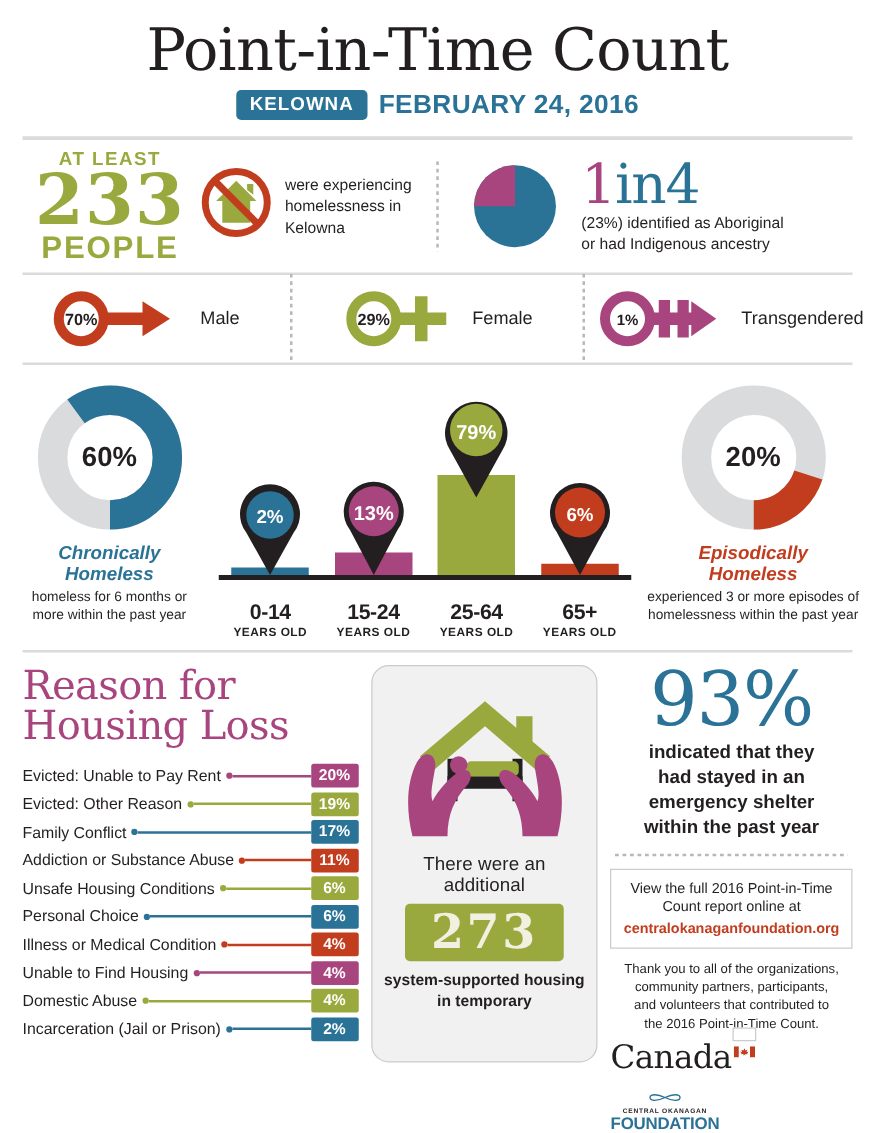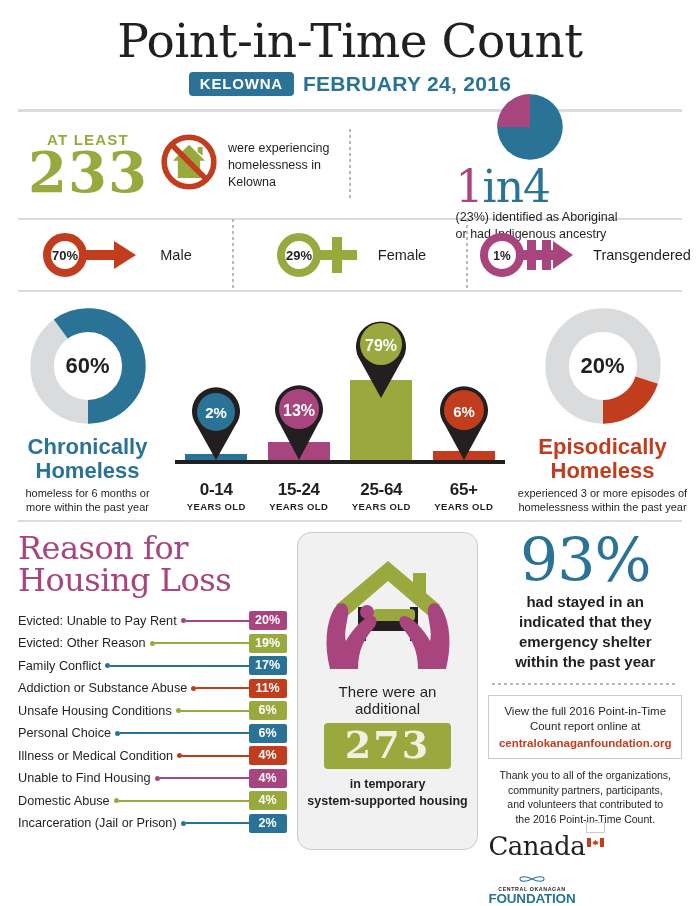--- a/index.html
+++ b/index.html
@@ -32,21 +32,21 @@
   .date-text {
     color: #2a7397; font-size: 21px; font-weight: bold; letter-spacing: 0.3px;
   }
 
   .rule { height: 3px; background: #d9dbdd; margin: 0 18px; }
   .rule.thin { height: 2px; }
 
   
   .sec1 { display: flex; height: 106px; align-items: center; }
   .sec1-left { width: 350px; display: flex; align-items: center; padding-left: 28px; }
-  .sec1-right { width: 350px; display: flex; align-items: center; padding-left: 22px; flex-direction: column; }
+  .sec1-right { width: 350px; display: flex; align-items: center; padding-left: 22px; }
   .vdots {
     width: 2px; height: 72px; align-self: center;
     background-image: linear-gradient(#b6b8ba 50%, transparent 50%);
     background-size: 2px 6px;
   }
   .big233 { position: relative; text-align: center; }
   .atleast {
     font-size: 15px; font-weight: bold; color: #9aa93e;
     letter-spacing: 1.2px; line-height: 1;
   }
@@ -80,21 +80,21 @@
   
   .sec3 { display: flex; height: 228px; padding-top: 8px; }
   .donut-col { width: 175px; text-align: center; }
   .donut-col.right { width: 195px; }
   .donut-wrap { position: relative; width: 124px; height: 124px; margin: 4px auto 0; }
   .donut-val {
     position: absolute; inset: 0; display: flex;
     align-items: center; justify-content: center;
     font-size: 22px; font-weight: bold; color: #231f20;
   }
-  .donut-title { font-size: 22px; font-weight: bold; line-height: 1.08; margin-top: 7px; }
+  .donut-title { font-size: 15px; font-weight: bold; line-height: 1.08; margin-top: 7px; font-style: italic; }
   .donut-title.teal { color: #2a7397; }
   .donut-title.red  { color: #c23c1e; }
   .donut-sub { font-size: 11px; line-height: 1.3; margin-top: 3px; padding: 0 6px; }
 
   .ages { flex: 1; position: relative; padding: 0 6px; }
   .bars {
     position: absolute; left: 0; right: 0; bottom: 56px; height: 118px;
     display: flex; align-items: flex-end; justify-content: space-around;
     border-bottom: 4px solid #231f20;
   }
@@ -184,20 +184,21 @@
       <span class="date-text">FEBRUARY 24, 2016</span>
     </div>
   </div>
   <div class="rule" style="margin-top:13px"></div>
 
   <div class="sec1">
     <div class="sec1-left">
       <div class="big233">
         <div class="atleast">AT LEAST</div>
         <div class="num233">233</div>
+        <div class="people">PEOPLE</div>
       </div>
       <svg class="no-house" viewBox="0 0 100 100">
         <circle cx="50" cy="50" r="40" fill="none" stroke="#c23c1e" stroke-width="9"></circle>
         <path d="M50 22 L76 48 L68 48 L68 76 L32 76 L32 48 L24 48 Z M64 26 L72 26 L72 40 L64 34 Z" fill="#9aa93e"></path>
         <line x1="23" y1="23" x2="77" y2="77" stroke="#c23c1e" stroke-width="9"></line>
       </svg>
       <div class="sec1-cap">
         <div>were experiencing</div>
         <div>homelessness in Kelowna</div>
       </div>
@@ -450,30 +451,30 @@
         <rect x="92" y="60" width="8" height="34" fill="#231f20"></rect>
         <rect x="40" y="74" width="60" height="10" fill="#231f20"></rect>
         <rect x="55" y="62" width="42" height="12" rx="4" fill="#9aa93e"></rect>
         <circle cx="49" cy="65" r="7" fill="#a8457f"></circle>
         <path d="M12 122 C6 98 8 76 16 62 C22 52 32 56 30 68 C28 80 26 88 28 94 C32 86 42 74 50 70 C58 66 62 74 55 82 C46 92 40 104 40 122 Z" fill="#a8457f"></path>
         <path d="M128 122 C134 98 132 76 124 62 C118 52 108 56 110 68 C112 80 114 88 112 94 C108 86 98 74 90 70 C82 66 78 74 85 82 C94 92 100 104 100 122 Z" fill="#a8457f"></path>
       </svg>
       <div class="cc-line1">There were an additional</div>
       <div class="cc-num">273</div>
       <div class="cc-line2">
+        <div>system-supported housing</div>
         <div>in temporary</div>
-        <div>system-supported housing</div>
       </div>
     </div>
 
     <div class="right-col">
       <div class="big93">93%</div>
       <div class="r93-cap">
+        <div>indicated that they</div>
         <div>had stayed in an</div>
-        <div>indicated that they</div>
         <div>emergency shelter</div>
         <div>within the past year</div>
       </div>
       <div class="hdots"></div>
       <div class="report-box">
         <div>View the full 2016 Point-in-Time</div>
         <div>Count report online at</div>
         <div class="report-url">centralokanaganfoundation.org</div>
       </div>
       <div class="thanks">

